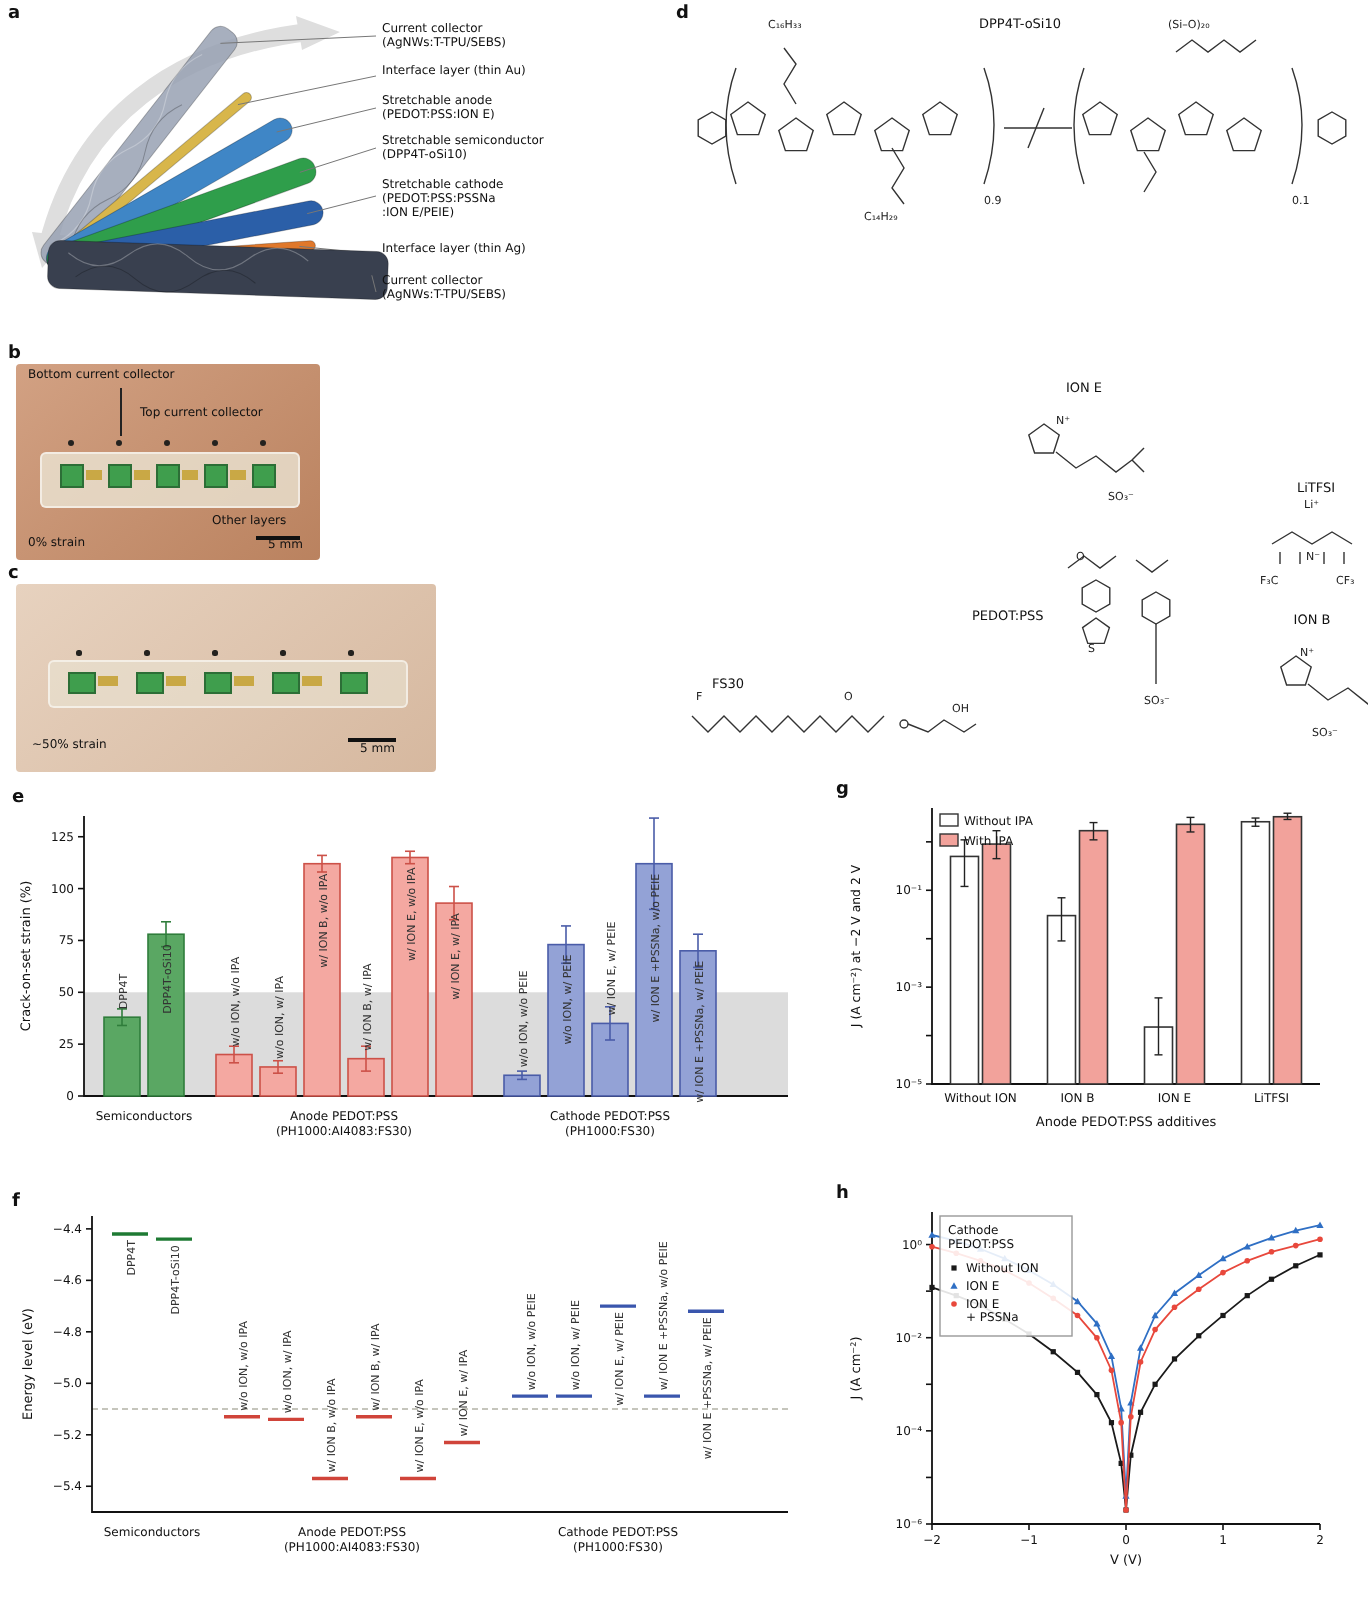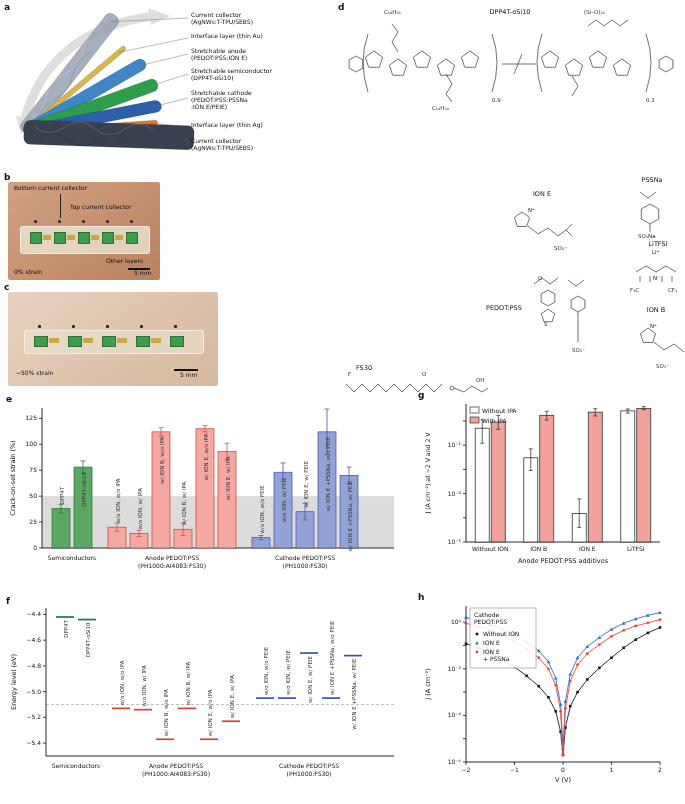--- a/index.html
+++ b/index.html
@@ -170,29 +170,20 @@
         <div class="mol-name" style="left: 0px; right: 0px; text-align: center; top: 0px;">ION E</div>
         <svg width="80" height="66" style="position:absolute;left:0;top:0">
           <polygon points="20.0,22.0 27.6,27.5 24.7,36.5 15.3,36.5 12.4,27.5" stroke="#333" stroke-width="0.7" fill="none"></polygon>
           <polyline points="26,36 36,44 46,38 56,46 64,40" stroke="#333" stroke-width="0.7" fill="none"></polyline>
           <line x1="64" y1="40" x2="70" y2="34" stroke="#333" stroke-width="0.7" fill="none"></line>
           <line x1="64" y1="40" x2="70" y2="46" stroke="#333" stroke-width="0.7" fill="none"></line>
           <text x="26" y="22" text-anchor="start" font-size="5.5" fill="#222">N⁺</text>
           <text x="52" y="60" text-anchor="start" font-size="5.5" fill="#222">SO₃⁻</text>
         </svg>
       </div>
-      <div class="mol" style="left: 288px; top: 176px; width: 56px; height: 64px;">
-        <div class="mol-name" style="left: 0px; right: 0px; text-align: center; top: 0px;">PSSNa</div>
-        <svg width="56" height="64" style="position:absolute;left:0;top:0">
-          <polyline points="16,16 24,22 32,16" stroke="#333" stroke-width="0.7" fill="none"></polyline>
-          <polygon points="26.0,28.0 34.7,33.0 34.7,43.0 26.0,48.0 17.3,43.0 17.3,33.0" stroke="#333" stroke-width="0.7" fill="none"></polygon>
-          <line x1="26" y1="48" x2="26" y2="56" stroke="#333" stroke-width="0.7" fill="none"></line>
-          <text x="14" y="62" text-anchor="start" font-size="5.5" fill="#222">SO₃Na</text>
-        </svg>
-      </div>
       <div class="mol" style="left: 150px; top: 266px; width: 112px; height: 92px;">
         <div class="mol-name" style="left: 0px; top: 38px;">PEDOT:PSS</div>
         <svg width="112" height="92" style="position:absolute;left:0;top:0">
           <polyline points="48,18 56,12 64,18 72,12" stroke="#333" stroke-width="0.7" fill="none"></polyline>
           <polygon points="62.0,24.0 68.9,28.0 68.9,36.0 62.0,40.0 55.1,36.0 55.1,28.0" stroke="#333" stroke-width="0.7" fill="none"></polygon>
           <polygon points="62.0,43.0 68.7,47.8 66.1,55.7 57.9,55.7 55.3,47.8" stroke="#333" stroke-width="0.7" fill="none"></polygon>
           <polyline points="82,14 90,20 98,14" stroke="#333" stroke-width="0.7" fill="none"></polyline>
           <polygon points="92.0,30.0 98.9,34.0 98.9,42.0 92.0,46.0 85.1,42.0 85.1,34.0" stroke="#333" stroke-width="0.7" fill="none"></polygon>
           <line x1="92" y1="46" x2="92" y2="76" stroke="#333" stroke-width="0.7" fill="none"></line>
           <text x="52" y="14" text-anchor="start" font-size="5.5" fill="#222">O</text>
@@ -207,21 +198,21 @@
           <line x1="10" y1="36" x2="10" y2="42" stroke="#333" stroke-width="0.7" fill="none"></line>
           <line x1="20" y1="36" x2="20" y2="42" stroke="#333" stroke-width="0.7" fill="none"></line>
           <line x1="32" y1="36" x2="32" y2="42" stroke="#333" stroke-width="0.7" fill="none"></line>
           <line x1="42" y1="36" x2="42" y2="42" stroke="#333" stroke-width="0.7" fill="none"></line>
           <text x="22" y="14" text-anchor="start" font-size="5.5" fill="#222">Li⁺</text>
           <text x="0" y="52" text-anchor="start" font-size="5.5" fill="#222">F₃C</text>
           <text x="38" y="52" text-anchor="start" font-size="5.5" fill="#222">CF₃</text>
           <text x="23" y="40" text-anchor="start" font-size="5.5" fill="#222">N⁻</text>
         </svg>
       </div>
-      <div class="mol" style="left: 4px; top: 336px; width: 152px; height: 44px; margin-top: 26px;">
+      <div class="mol" style="left: 4px; top: 336px; width: 152px; height: 44px;">
         <div class="mol-name" style="left: 16px; top: 2px;">FS30</div>
         <svg width="152" height="44" style="position:absolute;left:0;top:0">
           <polyline points="6,22 14,30 22,22 30,30 38,22 46,30 54,22 62,30 70,22 78,30 86,22 94,30 102,22" stroke="#333" stroke-width="0.7" fill="none"></polyline>
           <circle cx="112" cy="26" r="2" stroke="#333" stroke-width="0.7" fill="none"></circle>
           <polyline points="114,26 124,30 132,24 142,30 148,26" stroke="#333" stroke-width="0.7" fill="none"></polyline>
           <text x="8" y="14" text-anchor="start" font-size="5.5" fill="#222">F</text>
           <text x="82" y="14" text-anchor="start" font-size="5.5" fill="#222">O</text>
           <text x="136" y="20" text-anchor="start" font-size="5.5" fill="#222">OH</text>
         </svg>
       </div>

